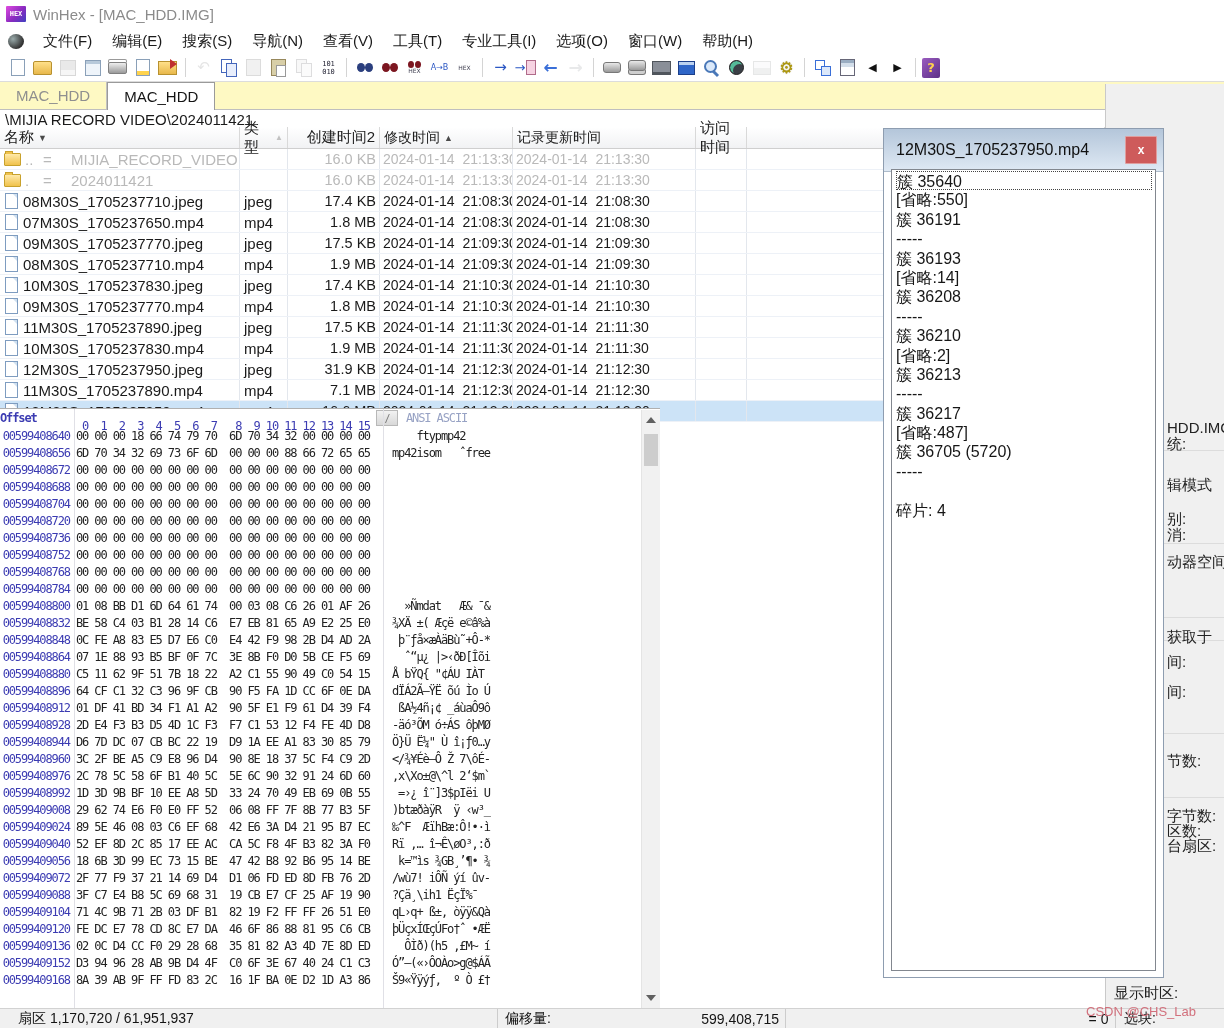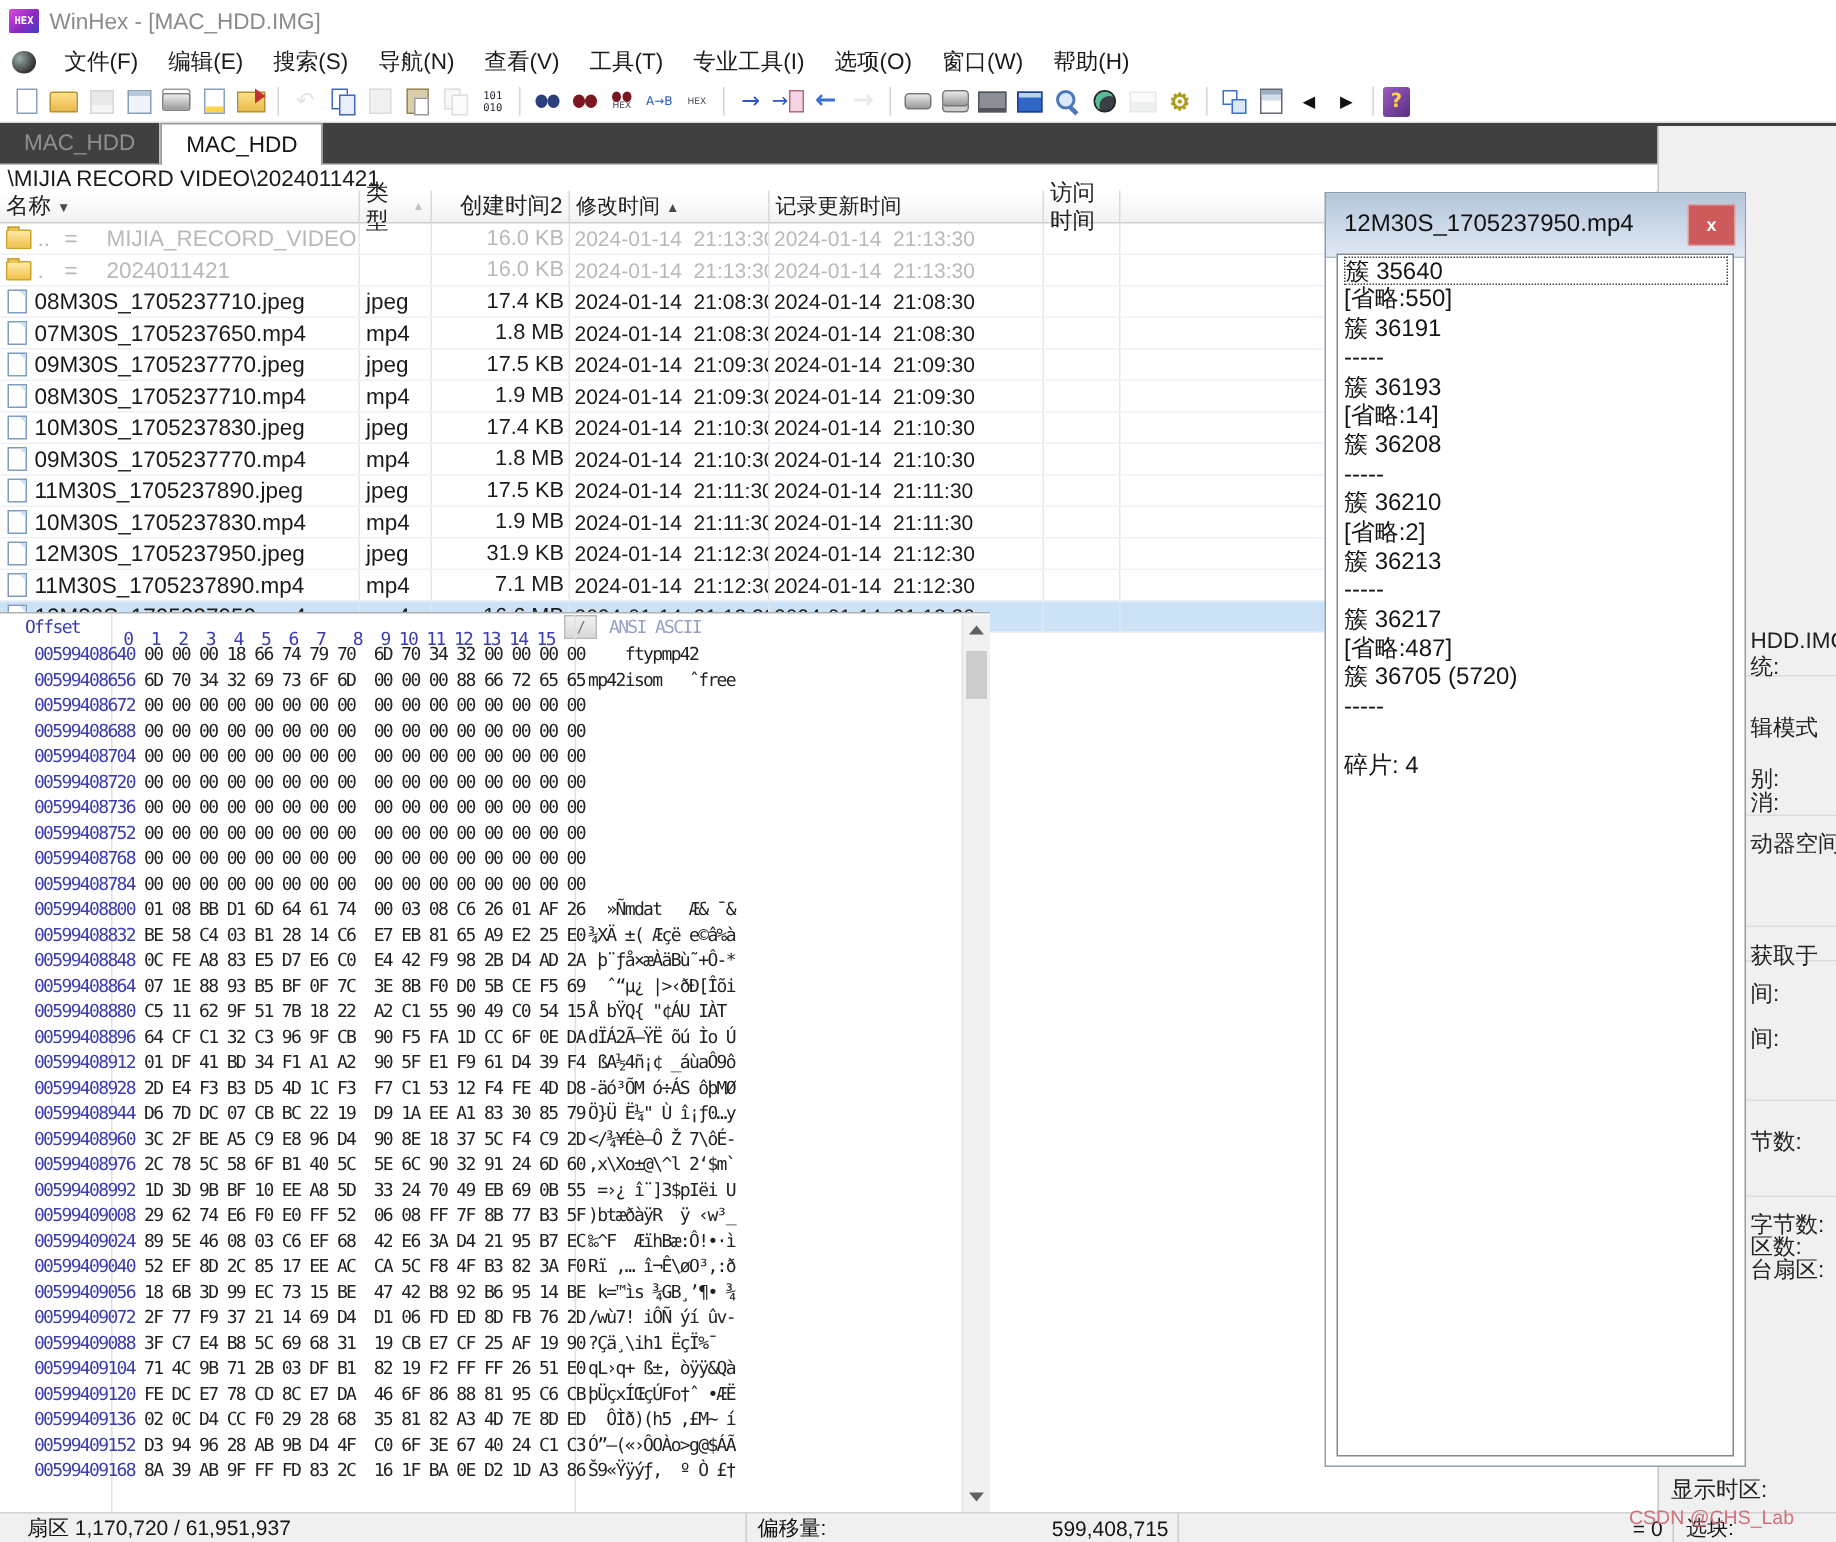--- a/index.html
+++ b/index.html
@@ -59,21 +59,21 @@
   .ti-snapshot::before{content:"";width:13px;height:13px;background:#3a3f46;border-radius:50%;border:1px solid #222;box-shadow:inset 3px 3px 0 #5b9;}
   .ti-gallery::before{content:"";width:16px;height:12px;background:linear-gradient(#f4f8fb 50%,#cfdce8 50%);border:1px solid #b9c6d2;}
   .ti-tools .lbl{color:#b09a10;font-size:16px;text-shadow:0 0 1px #7a6a00;}
   .ti-sync-scroll::before{content:"";width:8px;height:8px;border:1px solid #3a6fd8;margin:-5px 0 0 -5px;}
   .ti-sync-scroll::after{content:"";position:absolute;width:8px;height:8px;border:1px solid #3a6fd8;background:#dce8fa;transform:translate(3px,3px);}
   .ti-interpreter::before{content:"";width:13px;height:15px;background:#fff;border:1px solid #667;box-shadow:inset 0 3px 0 #9aadc2,inset 0 7px 0 #d3deea;}
   .ti-prev-object .lbl,.ti-next-object .lbl{font-size:11px;color:#111;}
   .ti-help{background:linear-gradient(135deg,#9a5cc0,#5c2f86);border-radius:2px;width:18px;height:20px;}
   .ti-help .lbl{color:#ffd34d;font-weight:bold;font-size:13px;}
   
-  .tabs{height:27px;background:#404040;display:flex;align-items:stretch;border-bottom:1px solid #bfbfbf;}
+  .tabs{height:27px;background:#fef9c3;display:flex;align-items:stretch;border-bottom:1px solid #bfbfbf;}
   .tab{padding:0 16px;font-size:15px;display:flex;align-items:center;}
   .tab.inactive{color:#8f8f8f;border-right:1px solid #c2c2c2;}
   .tab.active{background:#fff;color:#141414;border:1px solid #9a9a9a;border-bottom:none;margin-bottom:-1px;}
   .pathbar{height:19px;display:flex;align-items:center;padding-left:5px;font-size:15px;background:#fff;}
   
   .ftable{position:absolute;left:0;top:127px;width:1105px;}
   .thead{height:21px;display:flex;align-items:center;background:linear-gradient(#ffffff,#f1f2f4);
          border-bottom:1px solid #cfcfcf;font-size:15px;color:#202020;}
   .thead .hc{height:100%;display:flex;align-items:center;border-right:1px solid #d9d9d9;padding:0 4px;box-sizing:border-box;}
   .trow{height:20px;display:flex;align-items:center;font-size:15px;border-bottom:1px solid #edf1f7;}
@@ -94,28 +94,28 @@
   .ico-file::before{content:"";position:absolute;top:0;right:0;border-top:4px solid #cfe0f0;border-left:4px solid transparent;}
   .pre2{display:inline-block;width:18px;}
   .eq{display:inline-block;width:28px;}
   .sort-down{font-size:9px;color:#4a4a4a;margin-left:4px;}
   .sort-up{font-size:9px;color:#4a4a4a;margin-left:4px;}
   .sort-dim{font-size:8px;color:#c2c2c2;margin-left:3px;}
   
   .hexpane{position:absolute;left:0;top:408px;width:660px;height:600px;border-top:1px solid #b0b0b0;background:#fff;
            font-family:"DejaVu Sans Mono",monospace;font-size:12px;letter-spacing:-1.1px;color:#222;z-index:1;}
   .hexhead{height:18px;display:flex;align-items:center;color:#3b3bb2;}
-  .hoffh{width:70px;text-align:center;flex:none;}
+  .hoffh{width:70px;text-align:left;flex:none;font-weight:bold;}
   .hbh{padding-left:6px;white-space:pre;flex:none;margin-top:15px;}
   .slashbox{width:20px;height:14px;background:linear-gradient(#f2f2f2,#d8d8d8);border:1px solid #b8b8b8;margin-left:6px;
             display:flex;align-items:center;justify-content:center;color:#777;font-size:10px;flex:none;}
   .enc{color:#97a2c4;margin-left:8px;white-space:pre;flex:none;}
   .hexbody{position:relative;}
   .hexrow{height:17px;display:flex;align-items:center;}
-  .hoff{width:90px;text-align:right;color:#3b3bb2;flex:none;}
+  .hoff{width:70px;text-align:right;color:#3b3bb2;flex:none;}
   .hbytes{padding-left:6px;white-space:pre;flex:none;}
   .hascii{position:absolute;left:392px;white-space:pre;}
   .vline1{position:absolute;left:74px;top:0;bottom:0;width:1px;background:#e0e0e6;}
   .vline2{position:absolute;left:383px;top:0;bottom:0;width:1px;background:#e0e0e6;}
   .vsb{position:absolute;left:641px;top:1px;width:18px;height:598px;background:#f1f1f1;border-left:1px solid #e4e4e4;}
   .sb-up{position:absolute;top:7px;left:4px;width:0;height:0;border-left:5px solid transparent;border-right:5px solid transparent;border-bottom:6px solid #606060;}
   .sb-down{position:absolute;bottom:7px;left:4px;width:0;height:0;border-left:5px solid transparent;border-right:5px solid transparent;border-top:6px solid #606060;}
   .sb-thumb{position:absolute;top:24px;left:2px;width:14px;height:32px;background:#cdcdcd;}
   
   .rpanel{position:absolute;left:1105px;top:84px;width:119px;height:924px;background:#f0f0f0;border-left:1px solid #c9c9c9;z-index:2;font-size:15px;color:#222;}

